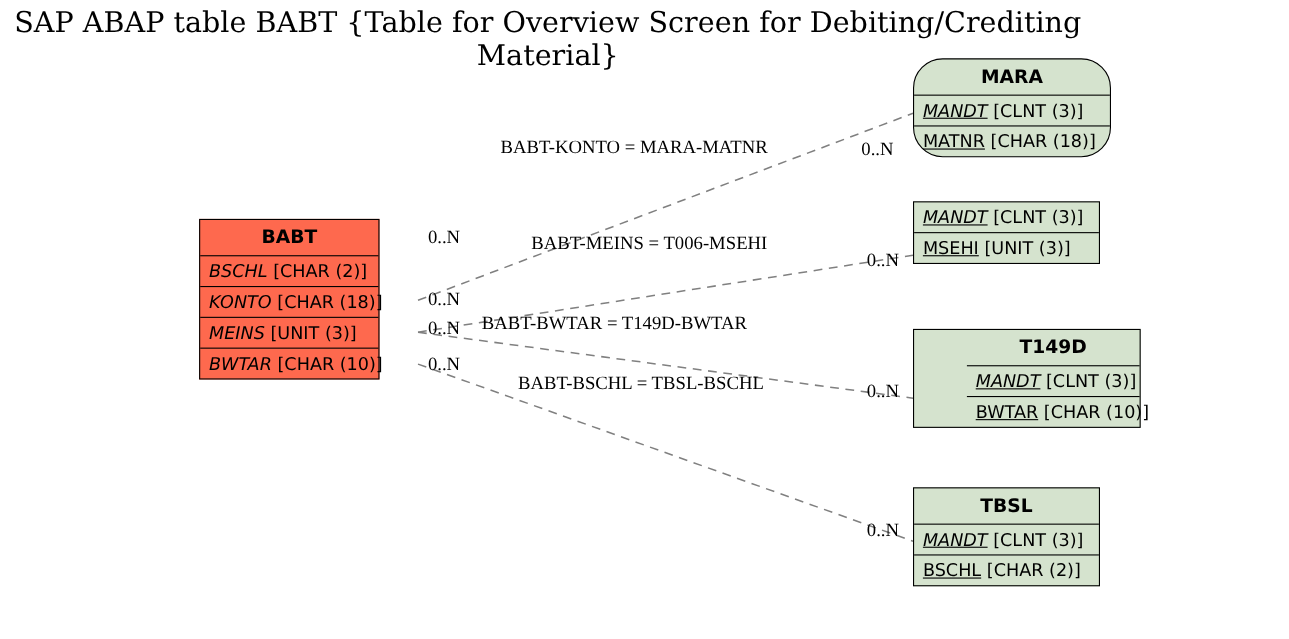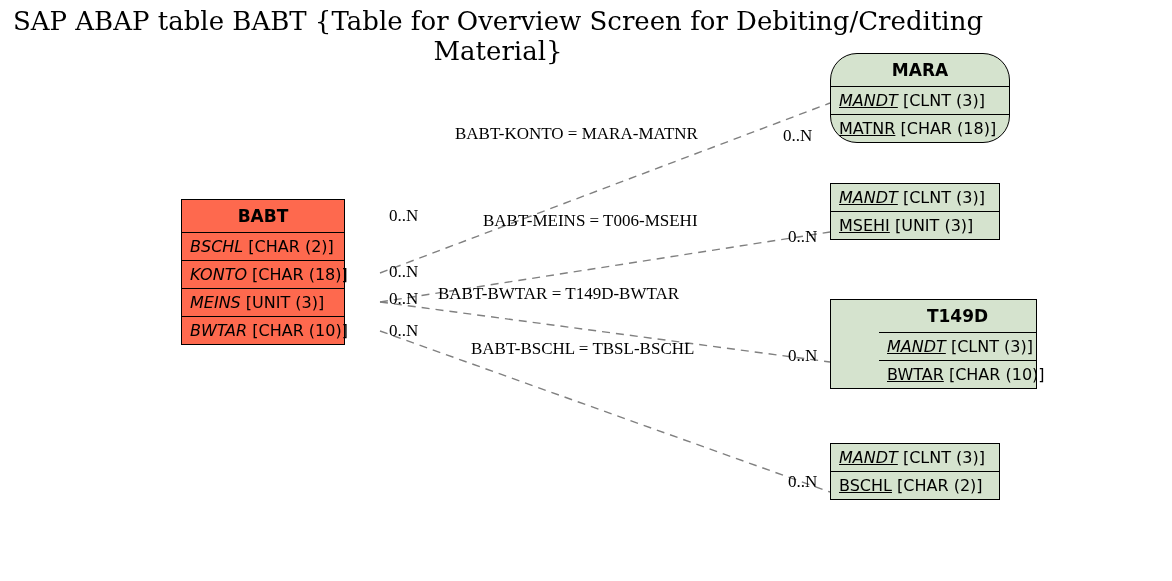--- a/index.html
+++ b/index.html
@@ -103,20 +103,21 @@
   <div class="row"><span class="pk">MSEHI</span> <span>[UNIT (3)]</span></div>
 </div>
 
 <div class="entity" style="left:830px; top:299px; width:207px;padding-left:48px;">
   <div class="header">T149D</div>
   <div class="row"><span class="fk pk">MANDT</span> <span>[CLNT (3)]</span></div>
   <div class="row"><span class="pk">BWTAR</span> <span>[CHAR (10)]</span></div>
 </div>
 
 <div class="entity" style="left:830px; top:443px; width:170px;">
+  <div class="header">TBSL</div>
   <div class="row"><span class="fk pk">MANDT</span> <span>[CLNT (3)]</span></div>
   <div class="row"><span class="pk">BSCHL</span> <span>[CHAR (2)]</span></div>
 </div>
 
 <div class="label" style="left:455px; top:124px;">BABT-KONTO = MARA-MATNR</div>
 <div class="label" style="left:389px; top:206px;">0..N</div>
 <div class="label" style="left:783px; top:126px;">0..N</div>
 
 <div class="label" style="left:483px; top:211px;">BABT-MEINS = T006-MSEHI</div>
 <div class="label" style="left:389px; top:262px;">0..N</div>

